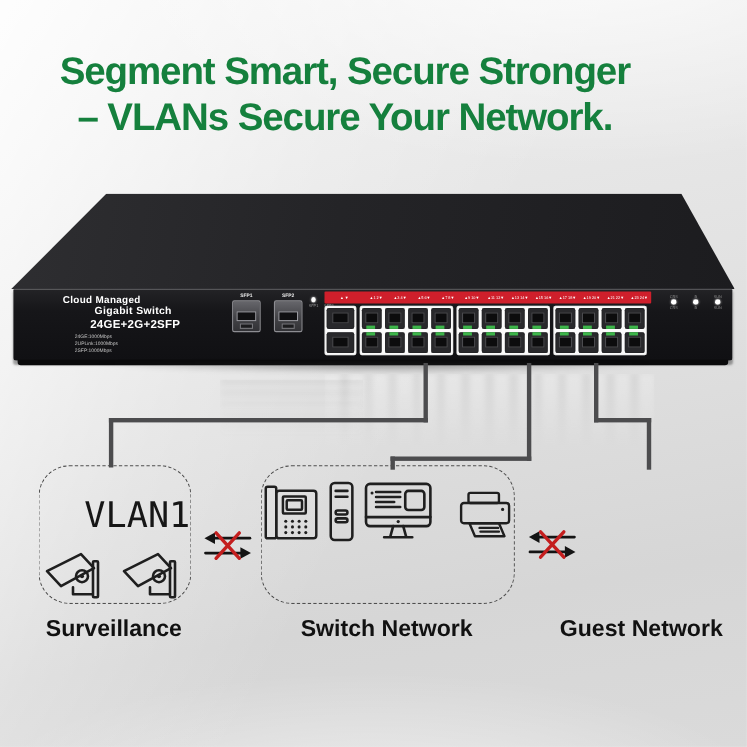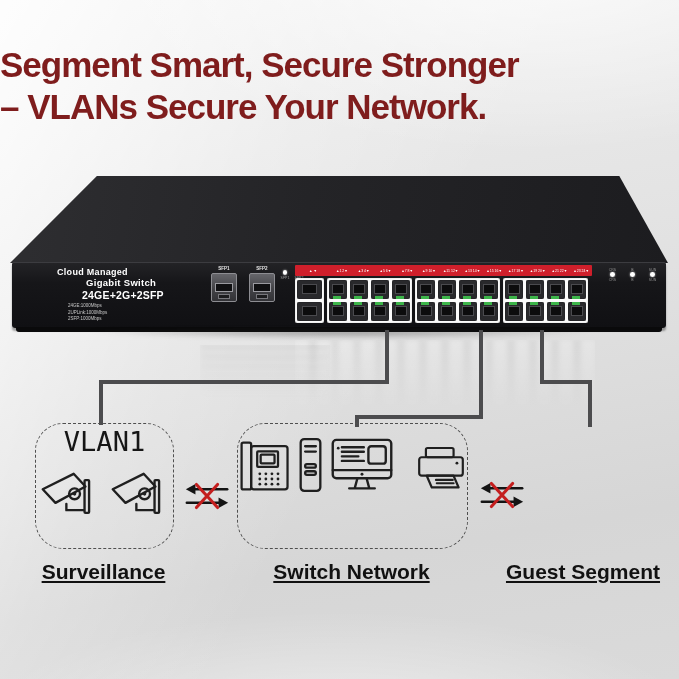--- a/index.html
+++ b/index.html
@@ -7,21 +7,21 @@
     width:679px;height:679px;position:relative;overflow:hidden;
     font-family:"Liberation Sans", sans-serif;
     background:
       radial-gradient(120% 55% at 78% -8%, rgba(255,255,255,.85), rgba(255,255,255,0) 55%),
       linear-gradient(118deg, rgba(255,255,255,.9) 0%, rgba(255,255,255,.25) 34%, rgba(255,255,255,0) 55%),
       radial-gradient(90% 30% at 50% 108%, rgba(255,255,255,.55), rgba(255,255,255,0) 60%),
       linear-gradient(170deg,#efefef 0%,#e2e2e2 45%,#d6d6d6 78%,#dadada 100%);
   }
   #canvas{position:absolute;inset:0;}
   
-  .headline{position:absolute;left:0;top:44px;width:627px;text-align:left;color:#7f1d1d;
+  .headline{position:absolute;left:0;top:44px;width:627px;text-align:center;color:#15803d;
     font-weight:bold;font-size:35px;line-height:42px;letter-spacing:-1px;}
   
   .switch{position:absolute;left:10px;top:176px;width:658px;height:187px;}
   .top-face{position:absolute;left:0;top:0;width:658px;height:87px;
     background:linear-gradient(100deg,#2e2e31 0%,#242427 45%,#1c1c1f 100%);
     clip-path:polygon(13.2% 0%,92.6% 0%,100% 100%,0% 100%);}
   .front-face{position:absolute;left:2px;top:86px;width:654px;height:65px;
     background:linear-gradient(#232326 0%,#161619 30%,#101013 100%);
     border-radius:2px 2px 3px 3px;border-top:1px solid #3c3c40;box-shadow:0 3px 2px rgba(0,0,0,.35);}
   .base-lip{position:absolute;left:6px;top:151px;width:646px;height:5px;background:#0a0a0b;border-radius:0 0 3px 3px;}
@@ -69,31 +69,31 @@
   .refl-ports{position:absolute;left:295px;top:340px;width:300px;height:78px;opacity:.28;filter:blur(2.5px);
     background:repeating-linear-gradient(90deg, rgba(250,250,250,.95) 0 14px, rgba(150,150,150,.35) 14px 22px);
     -webkit-mask-image:linear-gradient(#000 0%, transparent 85%);mask-image:linear-gradient(#000 0%, transparent 85%);}
   .refl-text{position:absolute;left:200px;top:345px;width:130px;height:60px;opacity:.18;filter:blur(3px);
     background:repeating-linear-gradient(rgba(90,90,90,.8) 0 4px, rgba(220,220,220,.2) 4px 10px);
     -webkit-mask-image:linear-gradient(#000, transparent 90%);mask-image:linear-gradient(#000, transparent 90%);}
   
   .wire{position:absolute;background:#4c4c4e;}
   
   .vlan-box{position:absolute;border:1.7px dashed #4f4f4f;border-radius:28px;text-align:center;}
-  .vlan-label{font-family:"DejaVu Sans Mono", monospace;font-size:27px;color:#161616;margin-top:2px;letter-spacing:0px;}
+  .vlan-label{font-family:"DejaVu Sans Mono", monospace;font-size:32px;color:#161616;margin-top:25px;letter-spacing:0px;text-align:right;}
   .icon-row{display:flex;justify-content:center;align-items:flex-end;gap:10px;margin-top:12px;}
   .vicon svg{display:block;stroke:#1f1f1f;fill:none;stroke-width:2.6;stroke-linejoin:round;stroke-linecap:round;}
   .icon-cctv-camera svg{width:60px;height:46px;}
   .icon-desk-phone svg{width:52px;height:56px;}
   .icon-pc-tower svg{width:25px;height:58px;}
   .icon-monitor svg{width:64px;height:57px;}
   .icon-printer svg{width:52px;height:50px;margin-left:14px;}
   .icon-person svg{width:33px;height:58px;}
   .blocked{position:absolute;width:50px;height:30px;}
-  .caption{position:absolute;top:560px;font-size:21px;font-weight:bold;color:#111;text-align:center;text-decoration:underline;}
+  .caption{position:absolute;top:560px;font-size:21px;font-weight:bold;color:#111;text-align:center;}
 </style>
 </head>
 <body>
 
 <div id="canvas">
 
   <div class="headline">
     <div>Segment Smart, Secure Stronger</div>
     <div>– VLANs Secure Your Network.</div>
   </div>
@@ -337,15 +337,15 @@
   <div class="blocked" style="left:477px;top:480px"><svg viewBox="0 0 52 30" style="width:100%;height:100%;stroke:#141414;fill:none;stroke-width:2.6;stroke-linecap:round">
         <path d="M47 8 H10"></path>
         <path d="M14 2.5 L4 8 L14 13.5 Z" fill="#141414" stroke="none"></path>
         <path d="M5 22 H42"></path>
         <path d="M38 16.5 L48 22 L38 27.5 Z" fill="#141414" stroke="none"></path>
         <path d="M15 3 L37 27 M37 3 L15 27" stroke="#c41e1e" stroke-width="3.2"></path>
       </svg></div>
 
   <div class="caption" style="left:30px;width:147px">Surveillance</div>
   <div class="caption" style="left:237px;width:229px">Switch Network</div>
-  <div class="caption" style="left:503px;width:160px">Guest Segment</div>
+  <div class="caption" style="left:503px;width:160px">Guest Network</div>
 
 </div>
 
 </body></html>

